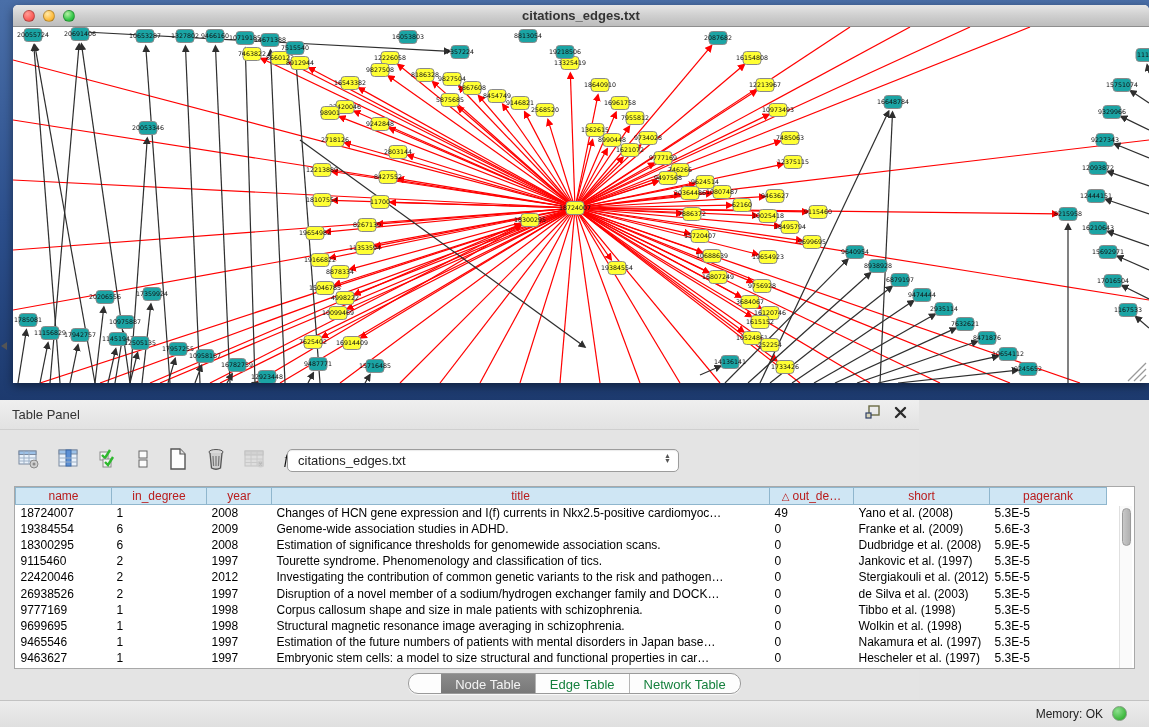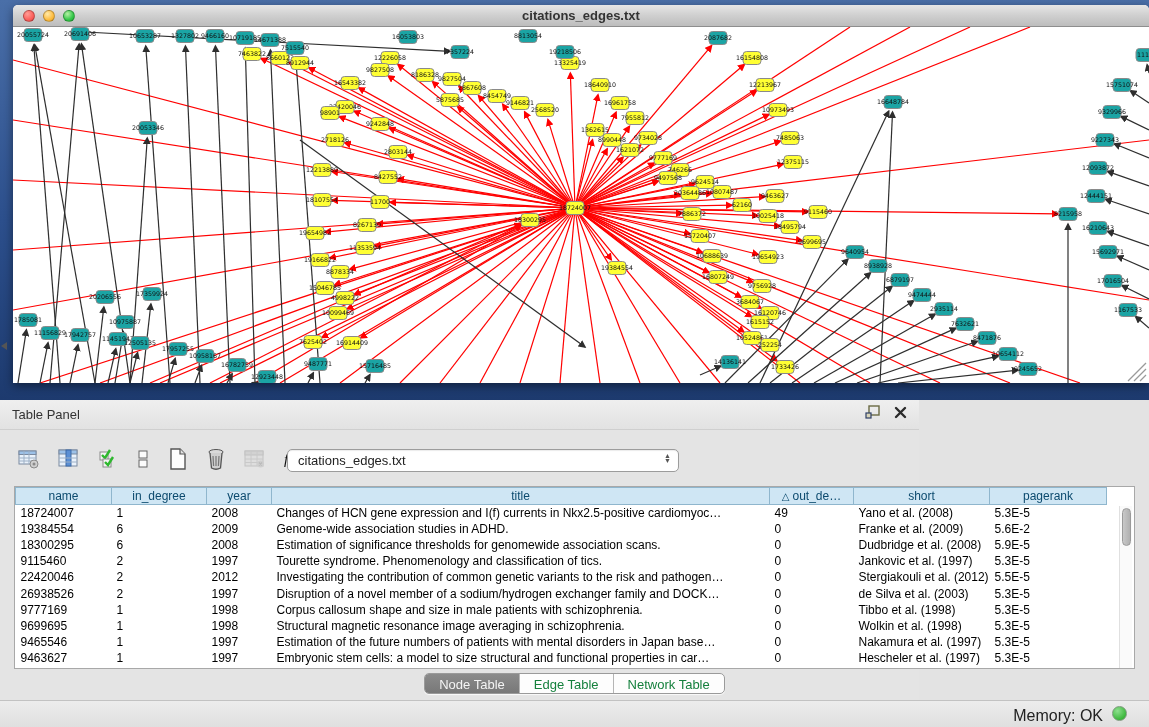--- a/index.html
+++ b/index.html
@@ -40,38 +40,38 @@
   .combo { position:absolute; left:287px; top:11px; width:392px; height:23px; background:#fff;
      border:1px solid #9c9c9c; border-radius:5px; font-size:13px; color:#222;
      display:flex; align-items:center; padding-left:10px;
      box-shadow:inset 0 1px 1px rgba(0,0,0,.08); }
   .combo .stepper { position:absolute; right:7px; top:3px; display:flex; flex-direction:column; line-height:5px; font-size:7px; color:#555; }
 
   .tablebox { position:absolute; left:14px; top:86px; width:1121px; height:183px; background:#fff;
      border:1px solid #a8a8a8; overflow:hidden; }
   table.data { border-collapse:collapse; table-layout:fixed; font-size:12px; color:#000; width:1105px; }
   table.data th { background:#cfe6f4; border:1px solid #8fb6cd; height:17px; font-weight:normal;
-     font-size:12px; color:#0c4a6e; text-align:center; overflow:hidden; white-space:nowrap; }
+     font-size:12px; color:#b91c1c; text-align:center; overflow:hidden; white-space:nowrap; }
   table.data td { height:16.2px; padding:0 3px 0 5px; overflow:hidden; white-space:nowrap; border:none; }
   table.data th .sortglyph { font-size:10px; margin-right:3px; }
   .vscroll { position:absolute; right:2px; top:19px; width:13px; height:162px; background:#fafafa; border-left:1px solid #e0e0e0; }
   .vscroll .thumb { position:absolute; left:2px; top:2px; width:9px; height:38px; border-radius:5px;
      background:linear-gradient(90deg,#c8c8c8,#b0b0b0); border:1px solid #9a9a9a; }
 
   .tabstrip { position:absolute; left:0; top:273px; width:1149px; height:26px; display:flex; justify-content:center; }
-  .seg { display:flex; height:21px; border:1px solid #9a9a9a; border-radius:5px; overflow:hidden;
-     background:#fdfdfd; box-shadow:0 1px 1px rgba(255,255,255,.8); }
+  .seg { display:flex; height:21px; border:1px solid #9a9a9a; border-radius:10px; overflow:hidden;
+     background:#fdfdfd; box-shadow:0 1px 1px rgba(255,255,255,.8);padding-left:32px; }
   .seg .segbtn { font-size:13px; padding:2px 14px 0; border:none; background:transparent; color:#15803d;
      border-left:1px solid #b5b5b5; font-family:inherit; }
   .seg .segbtn:first-child { border-left:none; }
   .seg .segbtn.active { background:linear-gradient(180deg,#8b8b8b,#787878); color:#f4f4f4; }
 
   .statusbar { position:absolute; left:0; top:300px; width:1149px; height:27px;
      background:linear-gradient(180deg,#ececec,#dfdfdf); border-top:1px solid #c2c2c2; }
-  .statusbar .mem { position:absolute; right:46px; top:6px; font-size:16px; color:#222; }
+  .statusbar .mem { position:absolute; right:46px; top:6px; font-size:12px; color:#222; }
   .statusbar .dot { position:absolute; right:22px; top:5px; width:15px; height:15px; border-radius:50%;
      border:1px solid #7d9a7d; background:radial-gradient(circle at 35% 30%,#8fe08f,#3cb83c 70%,#2f9e2f); }
 </style>
 </head>
 <body>
 
 <div class="graph-region">
   <div class="net-window">
     <div class="titlebar">
       <div class="lights">
@@ -864,21 +864,21 @@
             <td>5.3E-5</td>
             <td></td>
           </tr>
           <tr>
             <td>19384554</td>
             <td>6</td>
             <td>2009</td>
             <td>Genome-wide association studies in ADHD.</td>
             <td>0</td>
             <td>Franke et al. (2009)</td>
-            <td>5.6E-2</td>
+            <td>5.6E-3</td>
             <td></td>
           </tr>
           <tr>
             <td>18300295</td>
             <td>6</td>
             <td>2008</td>
             <td>Estimation of significance thresholds for genomewide association scans.</td>
             <td>0</td>
             <td>Dudbridge et al. (2008)</td>
             <td>5.9E-5</td>

